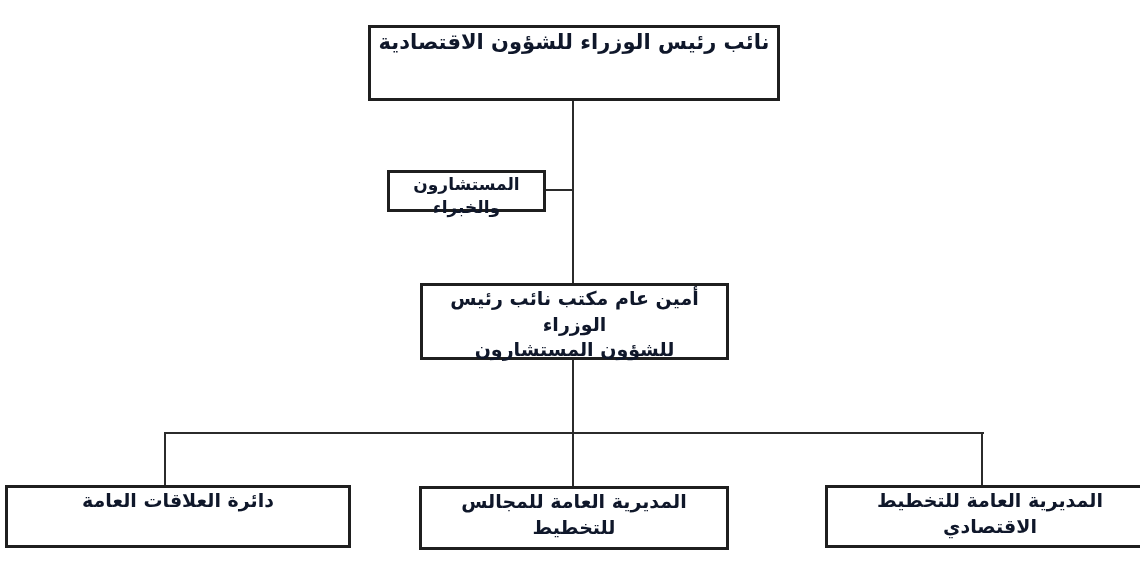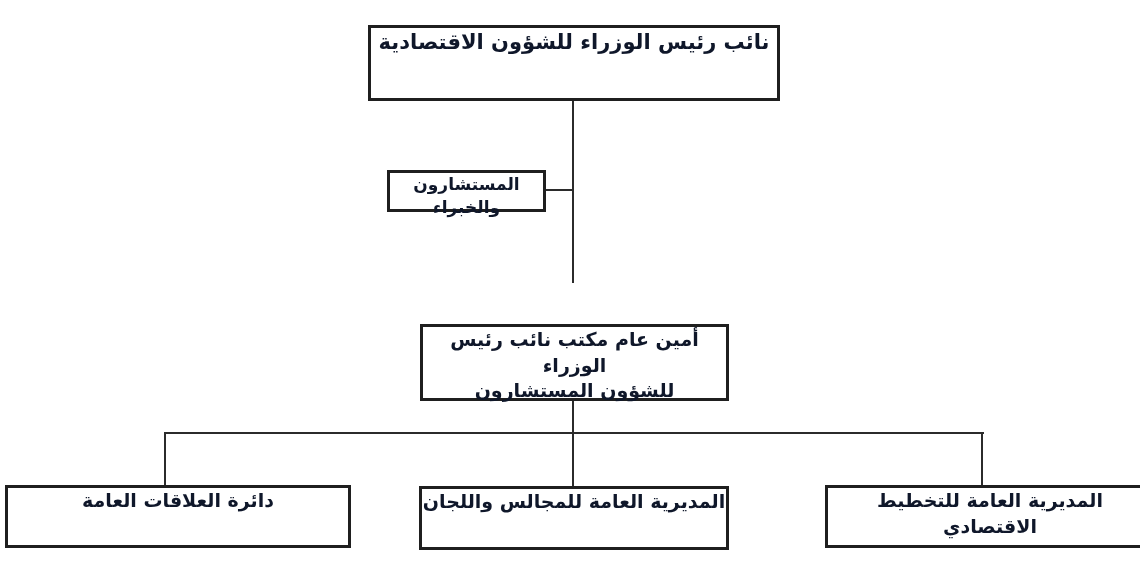--- a/index.html
+++ b/index.html
@@ -29,21 +29,21 @@
     color: #0f172a;
     font-weight: bold;
     line-height: 1.35;
   }
   .line {
     position: absolute;
     background: #2b2b2b;
   }
   #node-deputy-pm        { left: 368px; top: 25px;  width: 412px; height: 76px; font-size: 21px; }
   #node-advisors         { left: 368px; top: 170px; width: 159px; height: 42px; font-size: 17px; border-width: 3px; margin-left: 19px; }
-  #node-secretary        { left: 420px; top: 283px; width: 309px; height: 77px; font-size: 19px; margin-top: 41px; }
+  #node-secretary        { left: 420px; top: 283px; width: 309px; height: 77px; font-size: 19px; }
   #node-public-relations { left: 5px;   top: 485px; width: 346px; height: 63px; font-size: 19px; }
   #node-councils         { left: 419px; top: 486px; width: 310px; height: 64px; font-size: 19px; }
   #node-econ-planning    { left: 825px; top: 485px; width: 330px; height: 63px; font-size: 19px; }
 
   #line-v-top        { left: 572px; top: 101px; width: 2px;   height: 182px; }
   #line-advisors     { left: 535px; top: 189px; width: 38px;  height: 2px; }
   #line-v-mid        { left: 572px; top: 358px; width: 2px;   height: 76px; }
   #line-h-main       { left: 164px; top: 432px; width: 820px; height: 2px; }
   #line-drop-left    { left: 164px; top: 432px; width: 2px;   height: 55px; }
   #line-drop-center  { left: 572px; top: 432px; width: 2px;   height: 56px; }
@@ -73,20 +73,20 @@
   <div class="node" id="node-secretary">
     <span>أمين عام مكتب نائب رئيس الوزراء</span>
     <span>للشؤون المستشارون</span>
   </div>
 
   <div class="node" id="node-public-relations">
     <span>دائرة العلاقات العامة</span>
   </div>
 
   <div class="node" id="node-councils">
-    <span>المديرية العامة للمجالس واللجان</span>
+    <span>المديرية العامة للمجالس للتخطيط</span>
   </div>
 
   <div class="node" id="node-econ-planning">
     <span>المديرية العامة للتخطيط الاقتصادي</span>
   </div>
 
 </div>
 
 </body></html>

